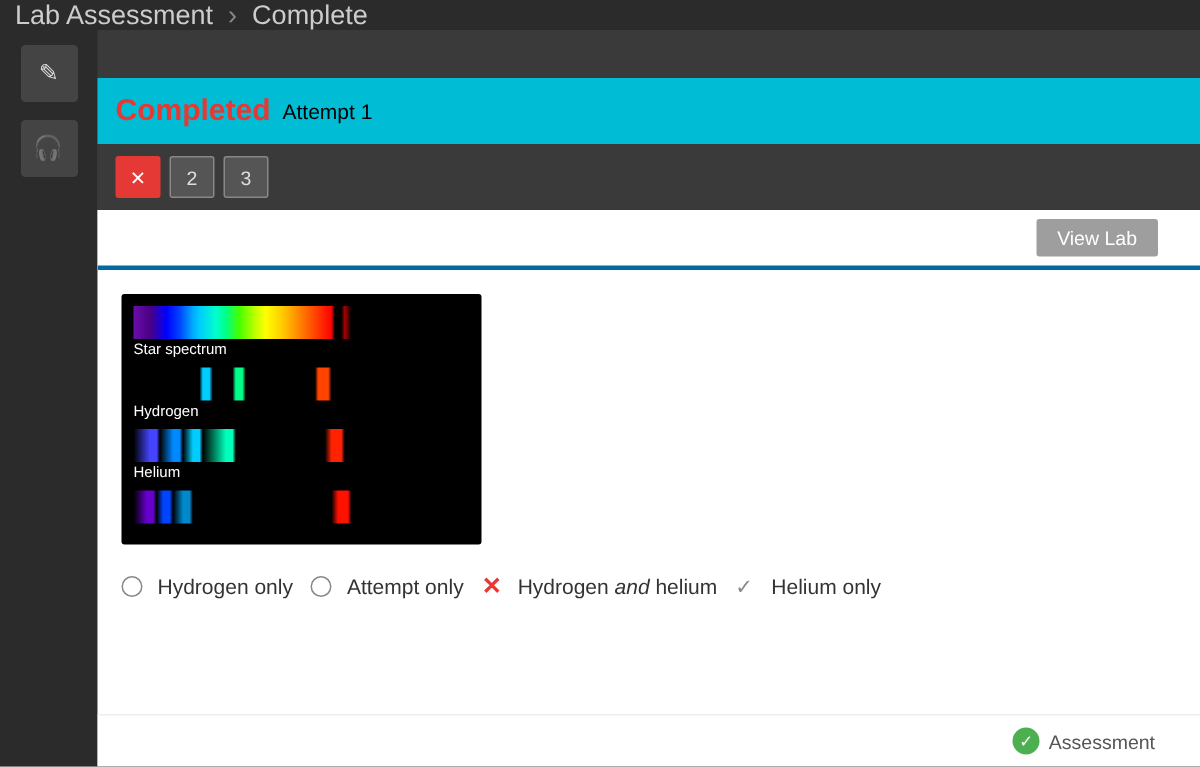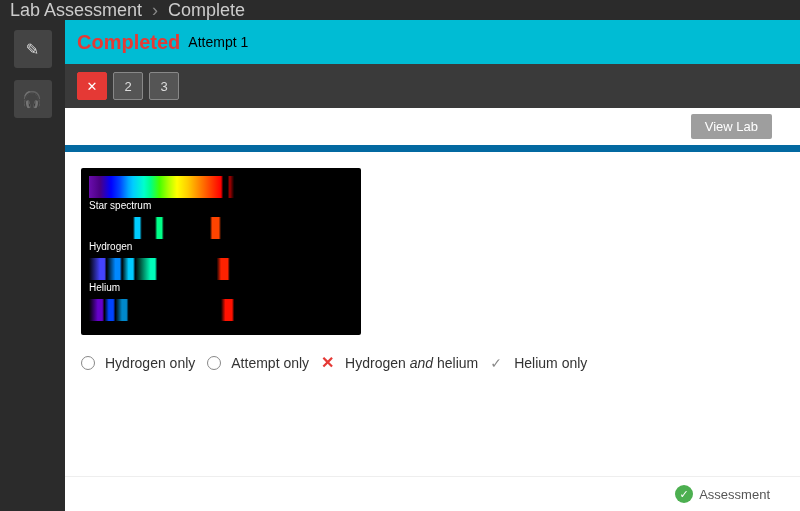--- a/index.html
+++ b/index.html
@@ -56,20 +56,21 @@
       color: #ddd;
       font-size: 16px;
     }
 
     
     .main {
       flex: 1;
       display: flex;
       flex-direction: column;
       background: #3a3a3a;
+      margin-top: 32px;
     }
 
     
     .completed-banner {
       background: #00bcd4;
       padding: 6px 12px;
       display: flex;
       align-items: center;
       gap: 8px;
       height: 44px;
@@ -120,21 +121,21 @@
       display: flex;
       flex-direction: column;
       overflow: hidden;
       position: relative;
     }
     .content-header {
       display: flex;
       justify-content: flex-end;
       padding: 6px 28px 6px 12px;
       background: #fff;
-      border-bottom: 7px solid #0369a1;
+      border-bottom: 3px solid #0369a1;
     }
     .view-lab-btn {
       background: #9e9e9e;
       color: #fff;
       border: none;
       padding: 5px 14px;
       font-size: 13px;
       cursor: pointer;
       border-radius: 2px;
     }
@@ -143,21 +144,21 @@
     .scroll-area {
       flex: 1;
       overflow-y: scroll;
       padding: 16px 30px 16px 16px;
       position: relative;
     }
 
     
     .spectrum-container {
       background: #000;
-      width: 280px;
+      width: 240px;
       padding: 8px;
       margin-bottom: 18px;
       border-radius: 2px;
     }
     .spectrum-row {
       margin-bottom: 6px;
     }
     .spectrum-label {
       color: #fff;
       font-size: 10px;

